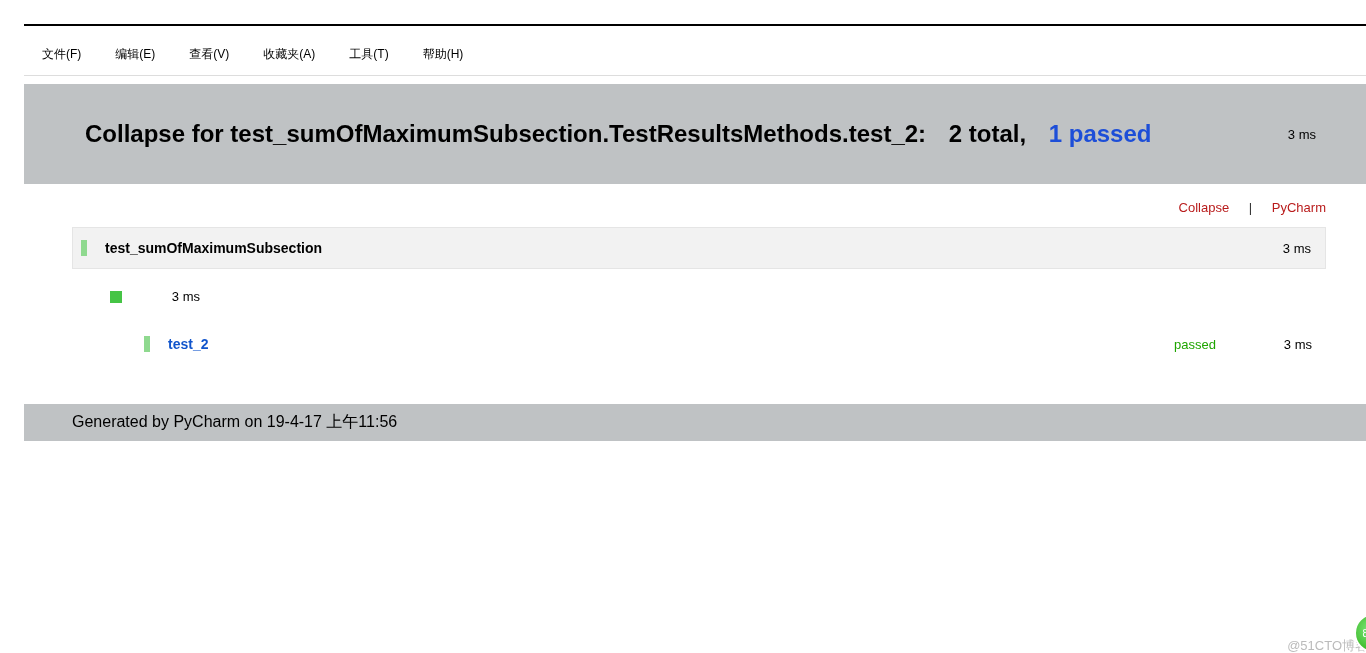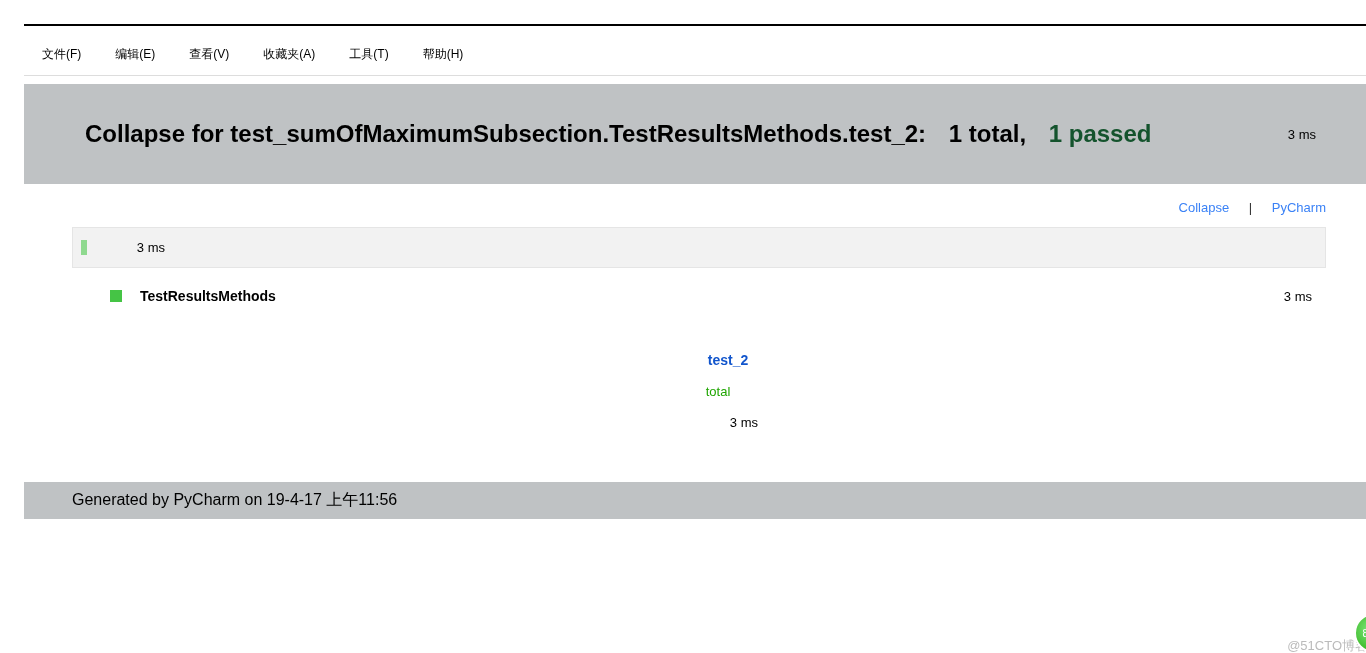--- a/index.html
+++ b/index.html
@@ -29,32 +29,32 @@
       padding: 28px 40px 28px 45px;
       display: flex;
       align-items: center;
       justify-content: space-between;
     }
     .header-title {
       font-size: 24px;
       font-weight: bold;
       color: #000;
     }
-    .header-title .passed { color: #14532d; }
+    .header-title .passed { color: #1d4ed8; }
     .header-duration {
       font-size: 13px;
       color: #000;
       padding-right: 10px;
     }
     .controls {
       text-align: right;
       padding: 8px 40px 4px 0;
       font-size: 13px;
     }
-    .controls a { color: #3b82f6; text-decoration: none; cursor: pointer; }
+    .controls a { color: #b91c1c; text-decoration: none; cursor: pointer; }
     .controls .sep { color: #333; }
     .tree {
       padding: 0 40px;
     }
     .row {
       display: flex;
       align-items: center;
       min-height: 28px;
     }
     .row .bar {
@@ -89,21 +89,20 @@
     .row.l0 {
       background: #f2f2f2;
       border: 1px solid #e5e5e5;
       padding: 4px 6px 4px 0;
     }
     .row.l1 {
       padding: 4px 6px 4px 30px;
     }
     .row.l2 {
       padding: 4px 6px 4px 64px;
-      flex-direction: column;
     }
     .footer-band {
       background: #bfc2c4;
       padding: 8px 40px;
       font-size: 16px;
       margin-top: 40px;
     }
     .watermark {
       position: absolute;
       right: 6px;
@@ -135,47 +134,47 @@
   <span>文件(F)</span>
   <span>编辑(E)</span>
   <span>查看(V)</span>
   <span>收藏夹(A)</span>
   <span>工具(T)</span>
   <span>帮助(H)</span>
 </div>
 
 <div class="header-band">
   <div class="header-title">
-    <span>Collapse for test_sumOfMaximumSubsection.TestResultsMethods.test_2: </span><span>1 total,</span>
+    <span>Collapse for test_sumOfMaximumSubsection.TestResultsMethods.test_2: </span><span>2 total,</span>
     <span class="passed">1 passed</span>
   </div>
   <div class="header-duration">3 ms</div>
 </div>
 
 <div class="controls">
   <a>Collapse</a><span class="sep"> | </span><a>PyCharm</a>
 </div>
 
 <div class="tree">
 
   <div class="row l0">
     <div class="bar bar-light"></div>
+    <div class="name">test_sumOfMaximumSubsection</div>
     <div class="dur">3 ms</div>
   </div>
 
   <div class="row l1">
     <div class="sq"></div>
-    <div class="name">TestResultsMethods</div>
     <div class="dur">3 ms</div>
   </div>
 
   <div class="row l2">
     <div class="bar bar-light"></div>
     <div class="name link">test_2</div>
-    <div class="status">total</div>
+    <div class="status">passed</div>
     <div class="dur">3 ms</div>
   </div>
 
 </div>
 
 <div class="footer-band">
   <span>Generated by PyCharm on 19-4-17 上午11:56</span>
 </div>
 
 <div class="watermark">@51CTO博客</div>

